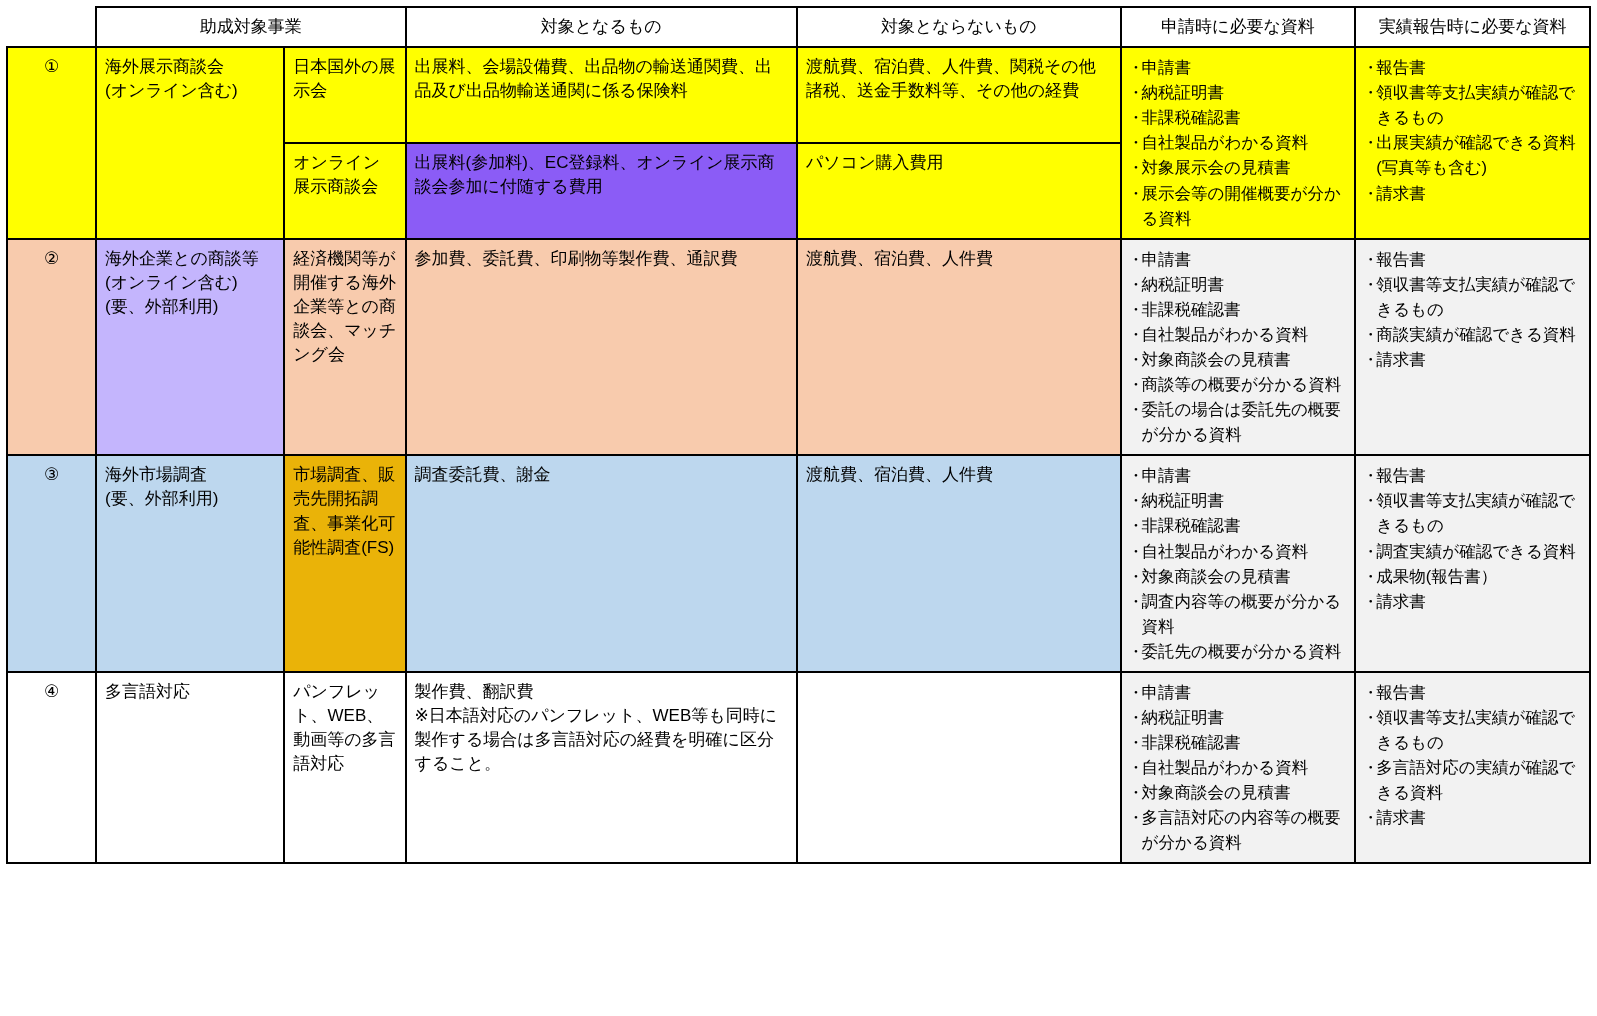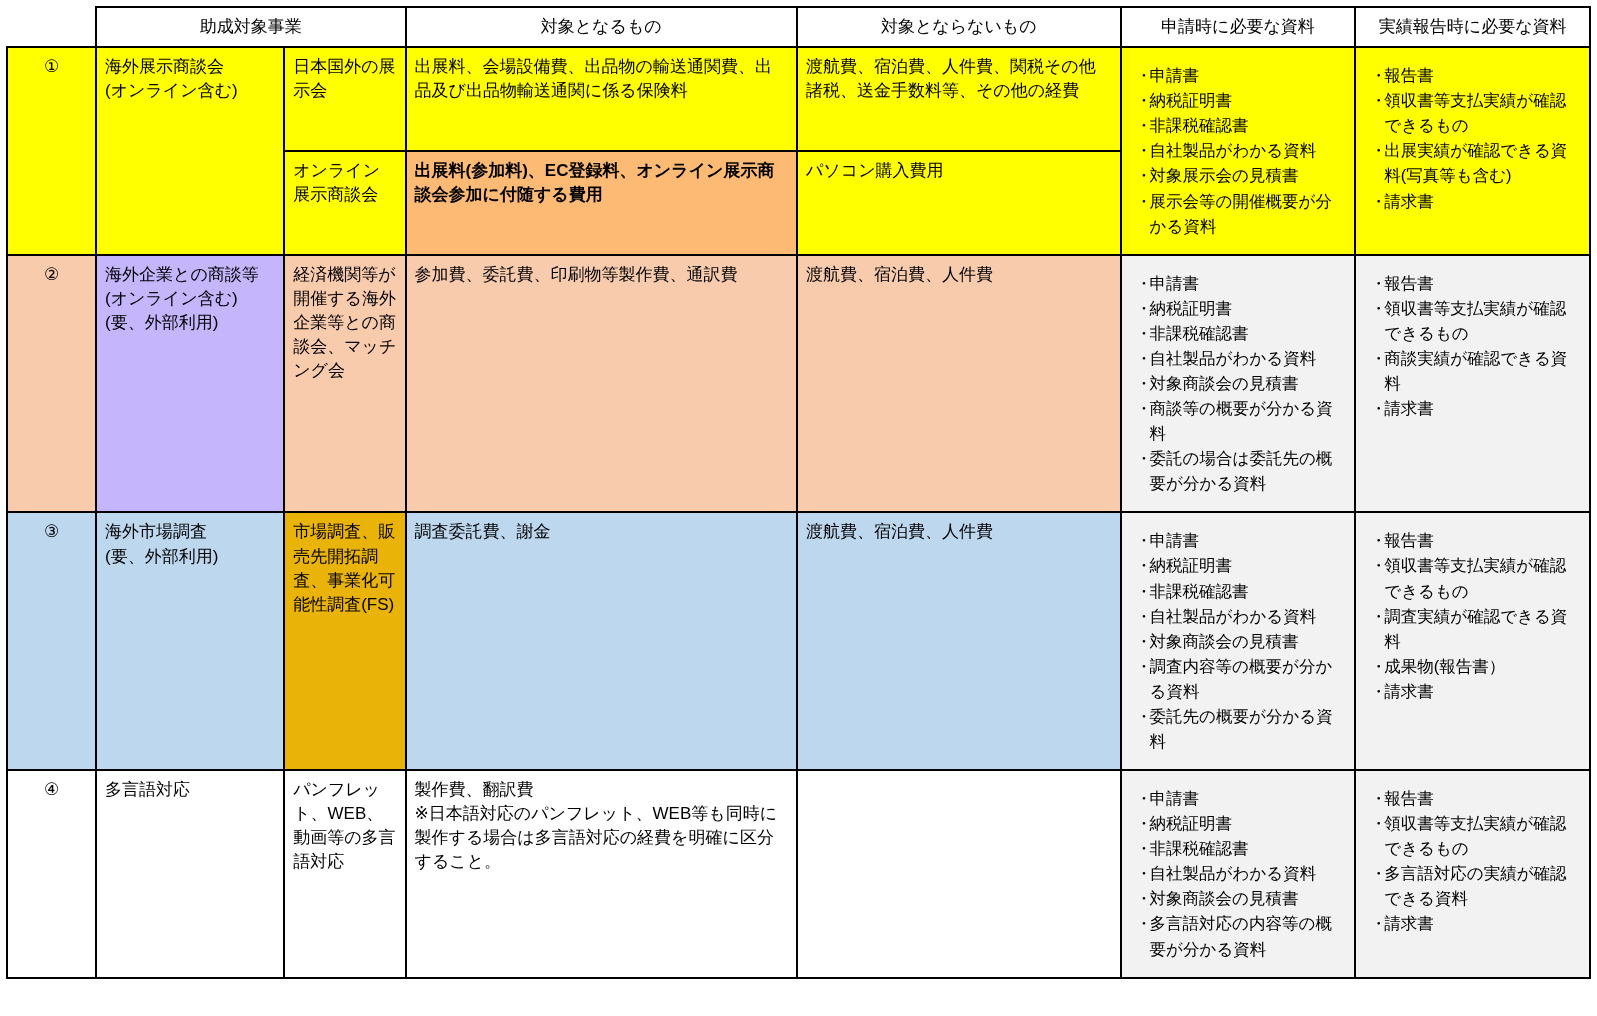--- a/index.html
+++ b/index.html
@@ -72,21 +72,21 @@
   .subcell {
     vertical-align: middle;
     font-size: 16px;
     line-height: 1.45;
   }
   .midcell { vertical-align: middle; }
   .topcell { vertical-align: top; }
 
   
   ul.bul {
-    margin: 8px;
+    margin: 0;
     padding: 0;
     list-style: none;
   }
   ul.bul li {
     position: relative;
     padding-left: 12px;
     font-size: 16.5px;
     line-height: 1.52;
   }
   ul.bul li:before {
@@ -152,21 +152,21 @@
           <ul class="bul">
               <li>報告書</li>
               <li>領収書等支払実績が確認できるもの</li>
               <li>出展実績が確認できる資料(写真等も含む)</li>
               <li>請求書</li>
             </ul>
         </td>
       </tr>
       <tr>
         <td class="subcell" style="background: rgb(255, 255, 0);">オンライン<br>展示商談会</td>
-        <td class="midcell" style="background: #fdba74; font-weight: bold;">出展料(参加料)、EC登録料、オンライン展示商談会参加に付随する費用</td>
+        <td class="midcell" style="background: #8b5cf6;">出展料(参加料)、EC登録料、オンライン展示商談会参加に付随する費用</td>
         <td class="midcell" style="background: rgb(255, 255, 0);">パソコン購入費用</td>
       </tr>
 
       <tr>
         <td class="numcell" style="background: rgb(248, 203, 173);">②</td>
         <td class="progcell" style="background: #c4b5fd;">海外企業との商談等<br>(オンライン含む)<br>(要、外部利用)</td>
         <td class="subcell" style="background: rgb(248, 203, 173);">経済機関等が開催する海外企業等との商談会、マッチング会</td>
         <td class="midcell" style="background: rgb(248, 203, 173);">参加費、委託費、印刷物等製作費、通訳費</td>
         <td class="midcell" style="background: rgb(248, 203, 173);">渡航費、宿泊費、人件費</td>
         <td class="topcell" style="background: rgb(242, 242, 242);">

